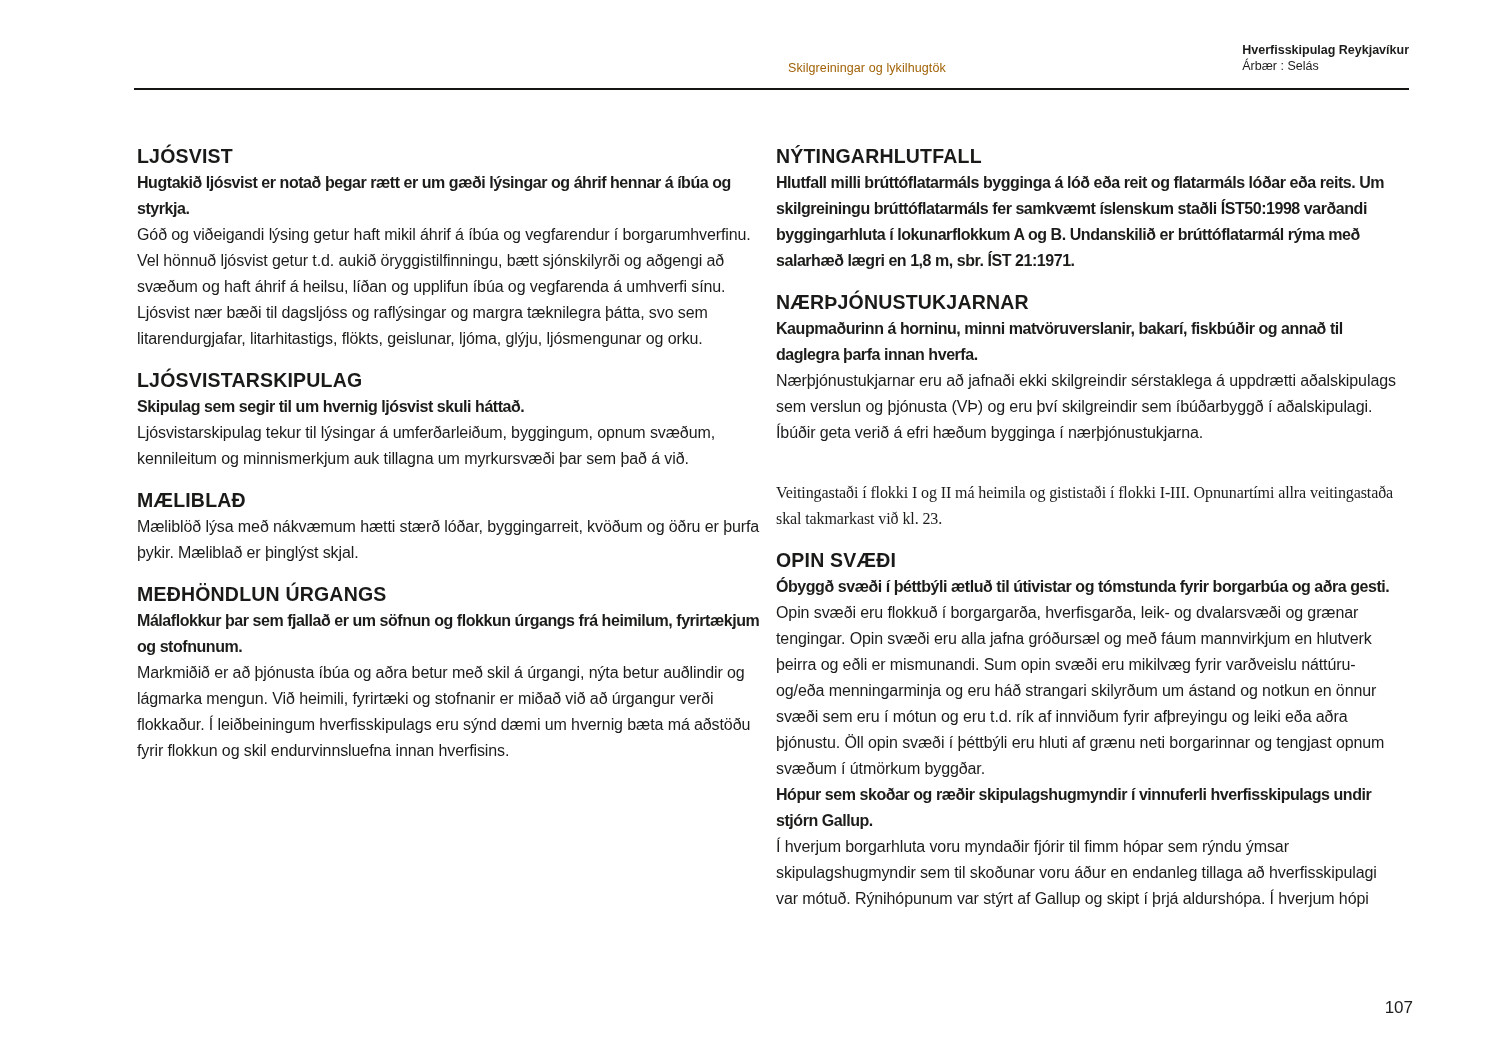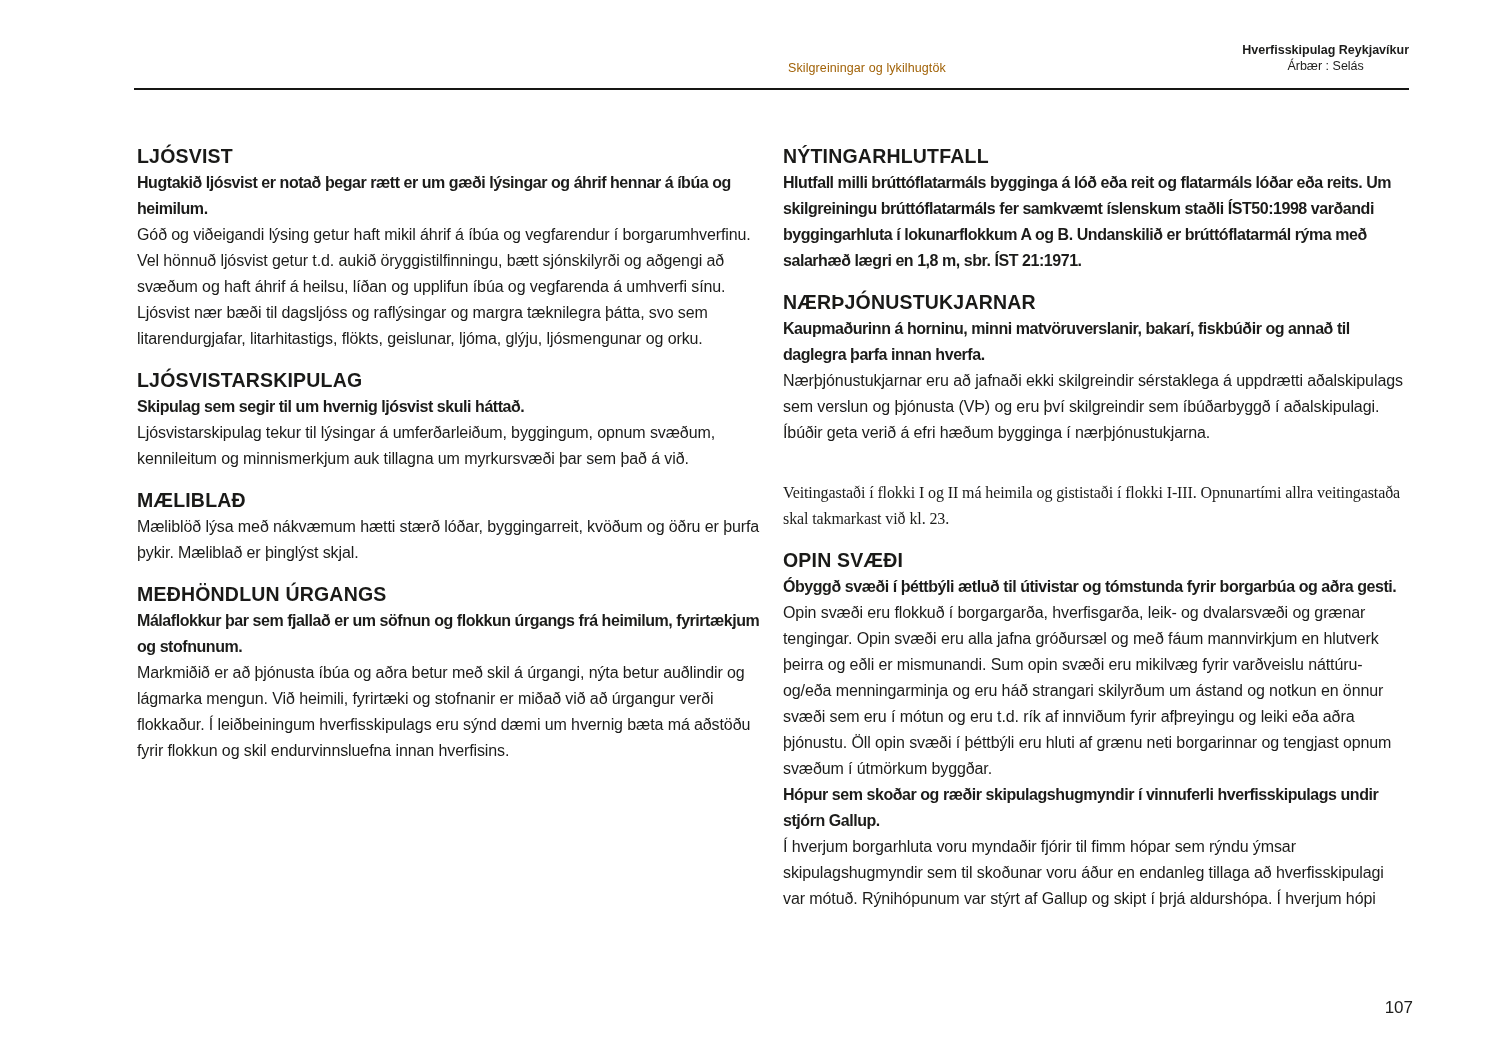--- a/index.html
+++ b/index.html
@@ -22,41 +22,41 @@
     left: 788px;
     top: 61px;
     font-size: 12.5px;
     letter-spacing: 0.1px;
     color: #a16207;
   }
   .hdr-right {
     position: absolute;
     right: 91px;
     top: 43px;
-    text-align: center;
+    text-align: left;
     font-size: 12.5px;
     line-height: 15.5px;
     color: #1c1c1a;
   }
   .hdr-right .hdr-title { font-weight: bold; }
   .hdr-rule {
     position: absolute;
     left: 134px;
     right: 91px;
     top: 88px;
     border-top: 2px solid #161614;
   }
   
   .columns {
     position: absolute;
     left: 137px;
     top: 143px;
     width: 1272px;
     display: flex;
-    gap: 20px;
+    gap: 13px;
   }
   .col { width: 626px; }
   .entry h2 {
     font-size: 19.5px;
     font-weight: bold;
     line-height: 26px;
     letter-spacing: 0.2px;
     margin: 15px 0 1px 0;
     color: #1a1a18;
   }
@@ -94,21 +94,21 @@
   </div>
 
   <div class="hdr-rule"></div>
 
   <main class="columns">
 
     <div class="col">
 
       <section class="entry">
         <h2>LJÓSVIST</h2>
-        <p class="lead">Hugtakið ljósvist er notað þegar rætt er um gæði lýsingar og áhrif hennar á íbúa og heimilum.</p>
+        <p class="lead">Hugtakið ljósvist er notað þegar rætt er um gæði lýsingar og áhrif hennar á íbúa og styrkja.</p>
         <p class="body">Góð og viðeigandi lýsing getur haft mikil áhrif á íbúa og vegfarendur í borgarumhverfinu. Vel hönnuð ljósvist getur t.d. aukið öryggistilfinningu, bætt sjónskilyrði og aðgengi að svæðum og haft áhrif á heilsu, líðan og upplifun íbúa og vegfarenda á umhverfi sínu. Ljósvist nær bæði til dagsljóss og raflýsingar og margra tæknilegra þátta, svo sem litarendurgjafar, litarhitastigs, flökts, geislunar, ljóma, glýju, ljósmengunar og orku.</p>
       </section>
 
       <section class="entry">
         <h2>LJÓSVISTARSKIPULAG</h2>
         <p class="lead">Skipulag sem segir til um hvernig ljósvist skuli háttað.</p>
         <p class="body">Ljósvistarskipulag tekur til lýsingar á umferðarleiðum, byggingum, opnum svæðum, kennileitum og minnismerkjum auk tillagna um myrkursvæði þar sem það á við.</p>
       </section>
 
 

